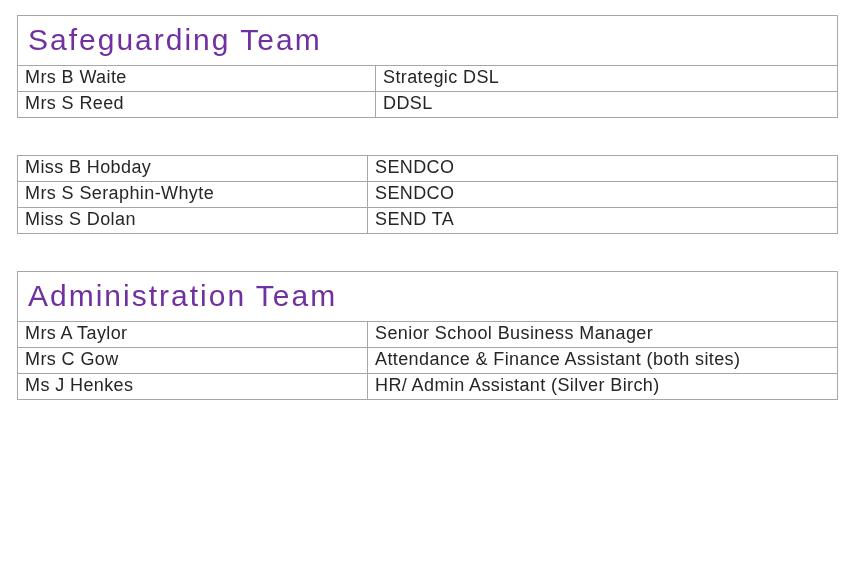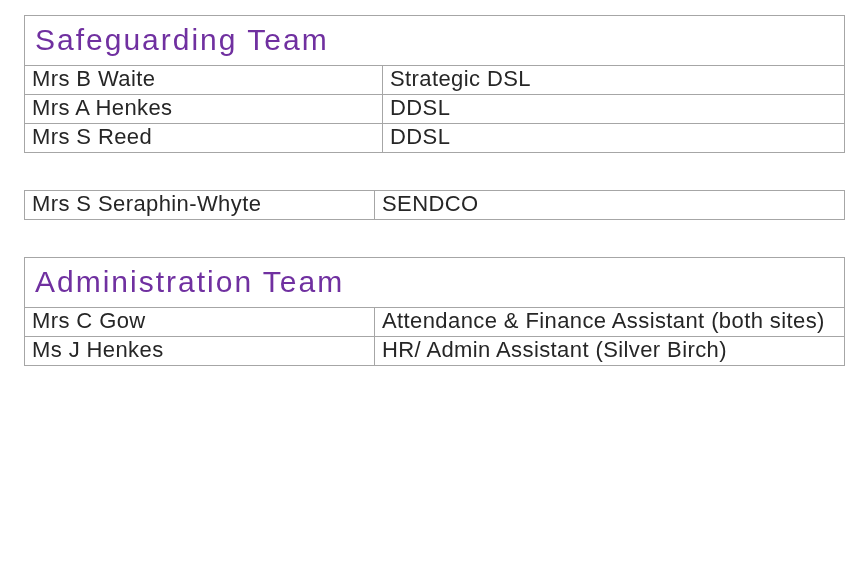--- a/index.html
+++ b/index.html
@@ -8,21 +8,21 @@
     background: #ffffff;
     font-family: "Liberation Sans", sans-serif;
   }
   .page {
     position: relative;
     width: 865px;
     height: 586px;
     background: var(--bg, #ffffff);
     overflow: hidden;
     box-sizing: border-box;
-    padding: 15px 0 0 24px;
+    padding: 15px 0 0 17px;
     border-radius: 8px;
   }
   table.team-table {
     border-collapse: collapse;
     table-layout: fixed;
     width: 821px;
     margin: 0 0 37px 0;
   }
   table.team-table:last-child { margin-bottom: 4px; }
   .team-table th,
@@ -38,21 +38,21 @@
     vertical-align: middle;
     font-size: 30px;
     font-weight: 400;
     letter-spacing: 2px;
     color: var(--heading, #7030a0);
     padding: 2px 0 4px 10px;
   }
   .data-cell {
     height: 26px;
     vertical-align: middle;
-    font-size: 22px;
+    font-size: 18px;
     letter-spacing: 0.4px;
     color: var(--text, #262626);
     padding: 0 4px 2px 7px;
   }
   table.t1 col.c1 { width: 358px; }
   table.t2 col.c1 { width: 350px; }
   table.t3 col.c1 { width: 350px; }
 </style>
 </head>
 <body>
@@ -66,51 +66,59 @@
       </colgroup>
     <tbody>
         <tr>
       <th class="title-cell" colspan="2">Safeguarding Team</th>
     </tr>
     <tr>
       <td class="data-cell">Mrs B Waite</td>
       <td class="data-cell">Strategic DSL</td>
     </tr>
     <tr>
-      <td class="data-cell">Mrs A Henkes</td>
-      <td class="data-cell">DDSL</td>
-    </tr>
-    <tr>
       <td class="data-cell">Mrs S Reed</td>
       <td class="data-cell">DDSL</td>
     </tr>
   </tbody>
     </table>
 
   <table class="team-table t2">
     <colgroup>
         <col class="c1">
         <col class="c2">
       </colgroup>
     <tbody>
     <tr>
+      <td class="data-cell">Miss B Hobday</td>
+      <td class="data-cell">SENDCO</td>
+    </tr>
+    <tr>
       <td class="data-cell">Mrs S Seraphin-Whyte</td>
       <td class="data-cell">SENDCO</td>
+    </tr>
+    <tr>
+      <td class="data-cell">Miss S Dolan</td>
+      <td class="data-cell">SEND TA</td>
     </tr>
   </tbody>
     </table>
 
   <table class="team-table t3">
     <colgroup>
         <col class="c1">
         <col class="c2">
       </colgroup>
     <tbody>
         <tr>
       <th class="title-cell" colspan="2">Administration Team</th>
+    </tr>
+    <tr>
+      <td class="data-cell">Mrs A Taylor</td>
+      <td class="data-cell">Senior School Business Manager</td>
     </tr>
     <tr>
       <td class="data-cell">Mrs C Gow</td>
       <td class="data-cell">Attendance &amp; Finance Assistant (both sites)</td>
     </tr>
     <tr>
       <td class="data-cell">Ms J Henkes</td>
       <td class="data-cell">HR/ Admin Assistant (Silver Birch)</td>
     </tr>
   </tbody>

